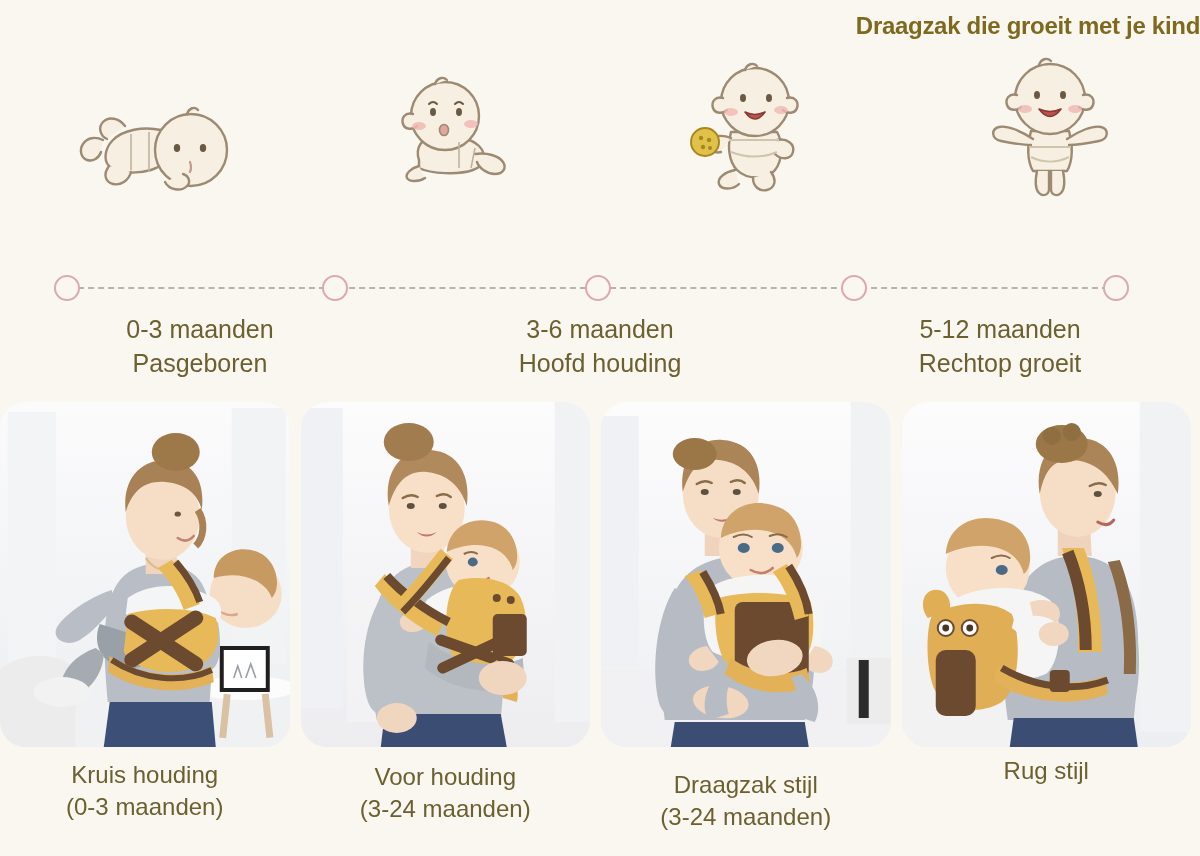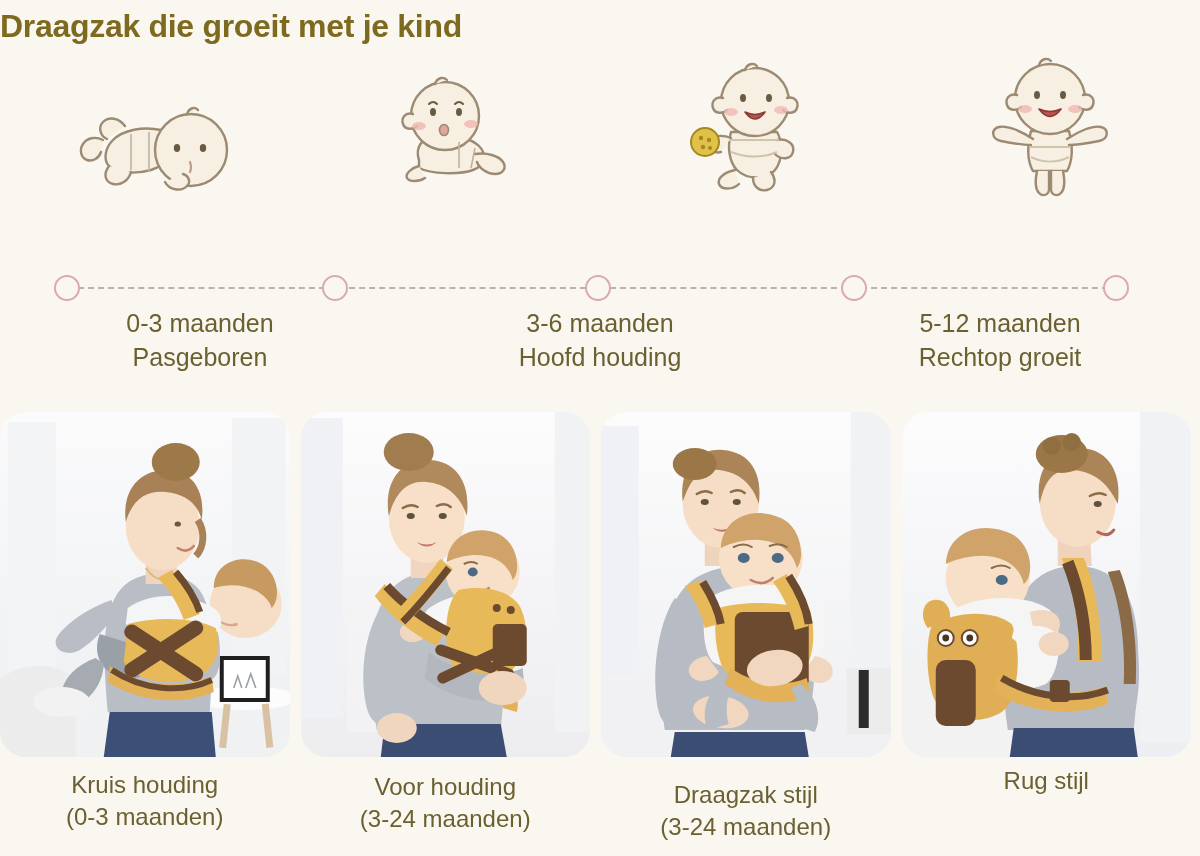--- a/index.html
+++ b/index.html
@@ -14,22 +14,22 @@
   body {
     background: #faf7f1;
     font-family: "Liberation Sans", "DejaVu Sans", sans-serif;
     color: #6b6030;
     position: relative;
   }
 
   
   .title {
     width: 100%;
-    text-align: left;
-    font-size: 32px;
+    text-align: right;
+    font-size: 24px;
     font-weight: bold;
     color: #7d6a1e;
     letter-spacing: -0.3px;
     padding-top: 4px;
     height: 48px;
     line-height: 44px;
     white-space: nowrap;
   }
 
   
@@ -84,38 +84,38 @@
     width: 26px;
     height: 26px;
     margin-left: -13px;
     border-radius: 50%;
     background: #faf7f1;
     border: 2.5px solid #dba9ae;
   }
 
   .stage-labels {
     position: absolute;
-    top: 258px;
+    top: 264px;
     left: 0;
     width: 100%;
     display: flex;
   }
   .stage-label-cell {
     flex: 1 1 25%;
     text-align: center;
     font-size: 25px;
     line-height: 34px;
     color: #6b6030;
   }
   .stage-label-cell .l2 { display: block; }
 
   
   .photos {
     position: absolute;
-    top: 412px;
+    top: 402px;
     left: 0;
     width: 1191px;
     height: 443px;
     display: flex;
     gap: 11px;
   }
   .photo-cell {
     flex: 1 1 25%;
     position: relative;
   }

